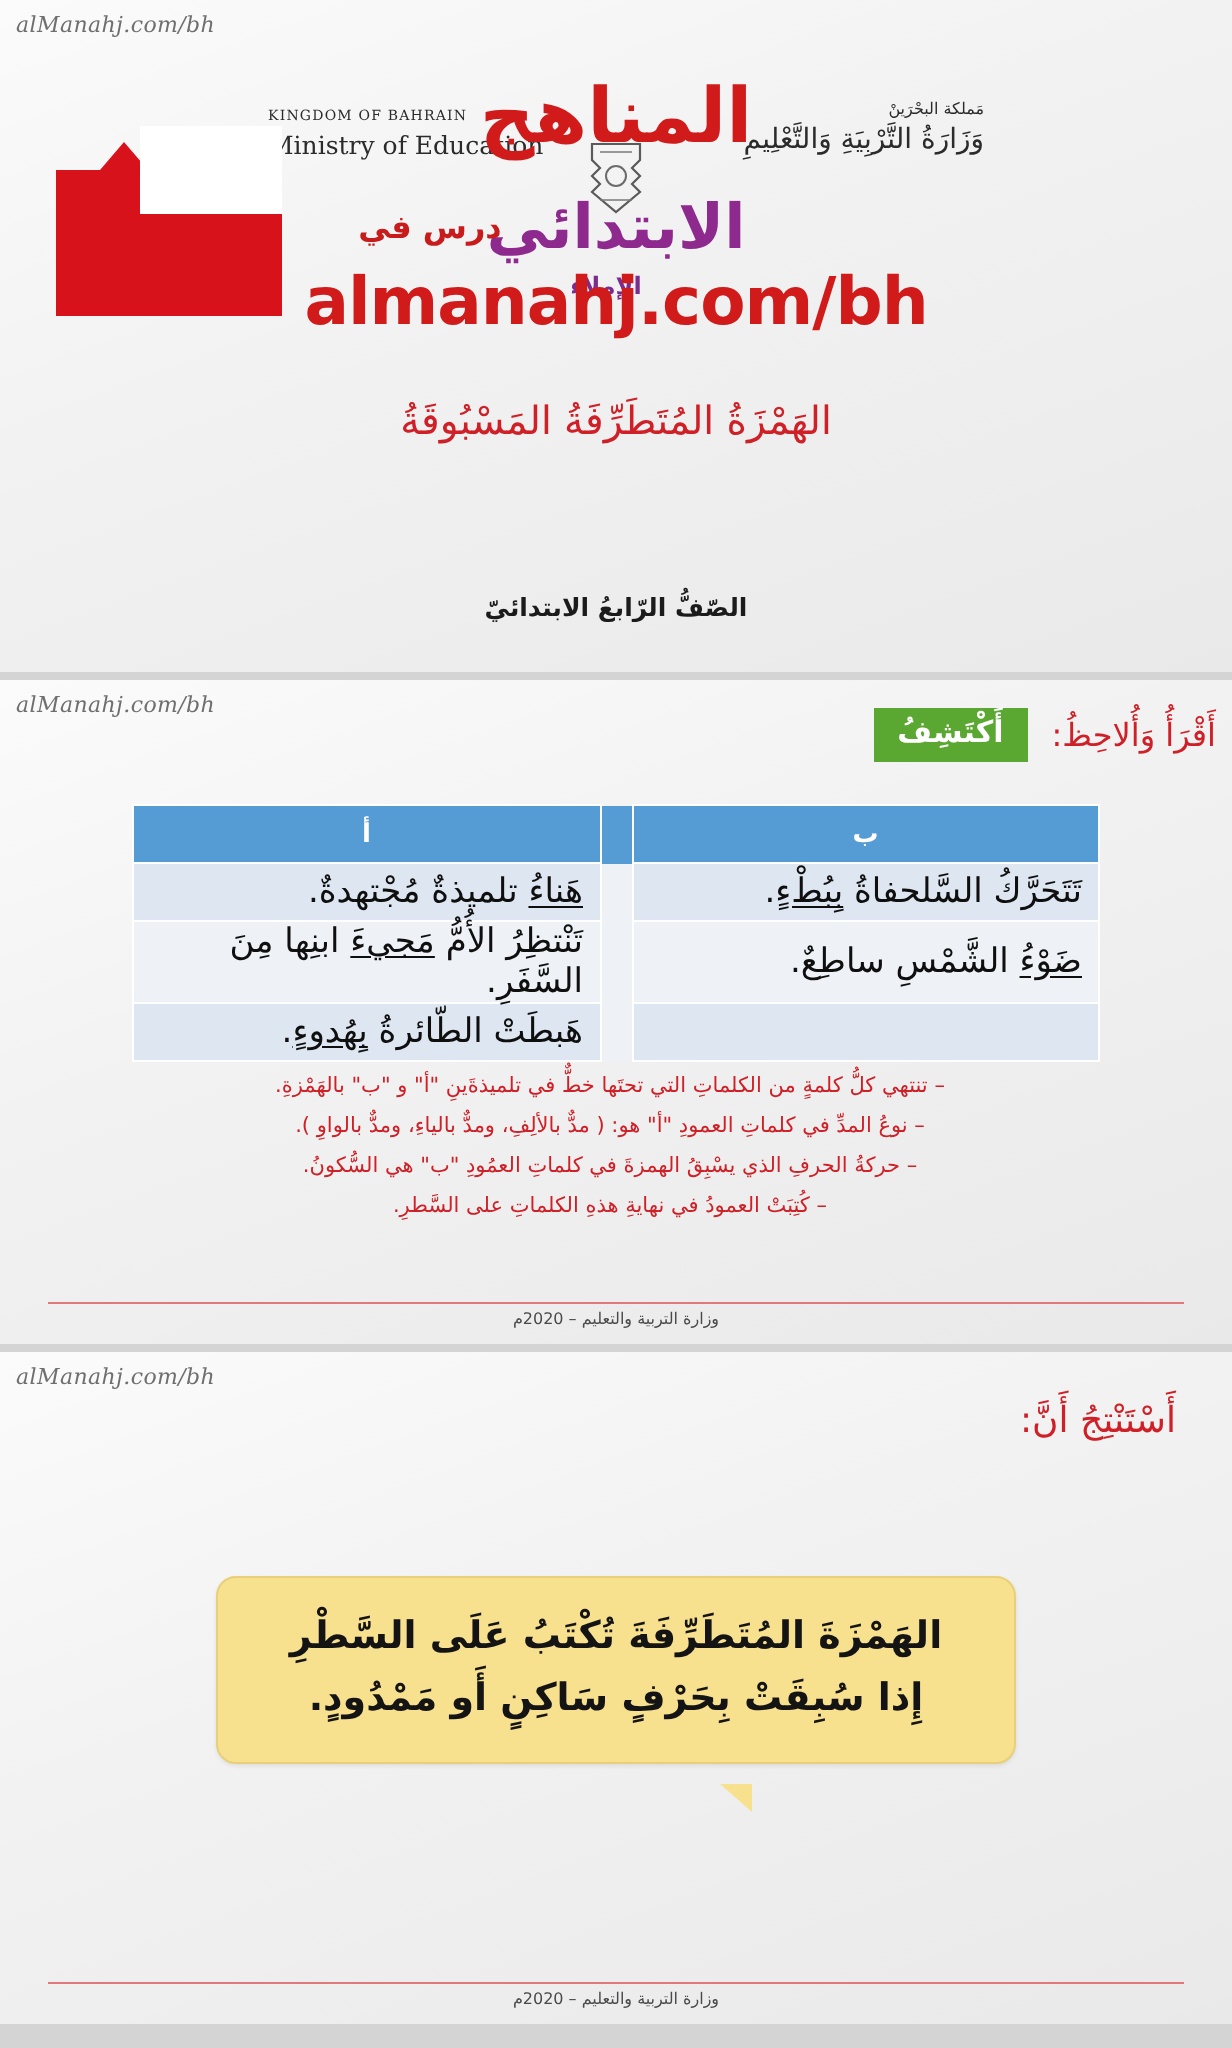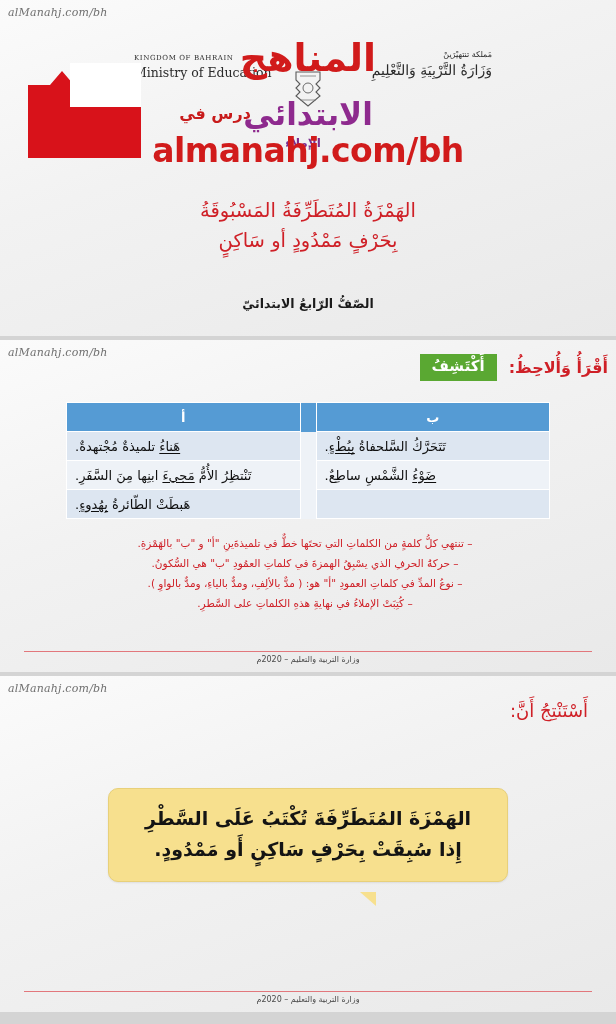--- a/index.html
+++ b/index.html
@@ -181,21 +181,21 @@
     background: #5aa832;
     color: #ffffff;
     font-size: 15px;
     font-weight: bold;
     padding: 5px 12px 7px 12px;
     line-height: 1;
   }
   .sec-sub {
     color: #cf2027;
     font-size: 16px;
-    font-weight: bold;
+    font-weight: normal;
     white-space: nowrap;
   }
 
   .tbl-wrap {
     position: absolute;
     top: 62px;
     left: 66px;
     width: 484px;
   }
   table.exercise {
@@ -214,23 +214,23 @@
     text-align: center;
   }
   table.exercise th.mid, table.exercise td.mid {
     width: 16px;
     background: #eef2f7;
     border: none;
   }
   table.exercise th.mid { background: #559bd4; }
   table.exercise td {
     height: 29px;
-    font-size: 13px;
+    font-size: 17px;
     color: #0f0f0f;
-    text-align: left;
+    text-align: right;
     border: 1px solid #ffffff;
     padding: 0 8px;
   }
   .row-a td { background: #dde6f1; }
   .row-b td { background: #eef2f7; }
   .row-c td { background: #dde6f1; }
   td u { text-decoration: underline; text-underline-offset: 2px; }
 
   .notes {
     position: absolute;
@@ -326,41 +326,40 @@
         <div class="l2">Ministry of Education</div>
       </div>
 
       <svg class="crest" viewBox="0 0 40 44">
         <path d="M8 6 L32 6 L32 14 L28 18 L32 22 L28 26 L32 30 L20 40 L8 30 L12 26 L8 22 L12 18 L8 14 Z" fill="none" stroke="#5a5a5a" stroke-width="1.1"></path>
         <path d="M12 10 L28 10 M12 34 L28 34" stroke="#7a7a7a" stroke-width=".8"></path>
         <circle cx="20" cy="22" r="5" fill="none" stroke="#6b6b6b" stroke-width="1"></circle>
       </svg>
 
       <div class="moe-ar">
-        <div class="a1">مَملكة تنتهيْرَينْ</div>
+        <div class="a1">مَملكة البحْرَينْ</div>
         <div class="a2">وَزَارَةُ التَّرْبِيَةِ وَالتَّعْلِيمِ</div>
       </div>
     </div>
 
     <div class="flag-wm">
       <div class="flag-white"></div>
       <svg width="113" height="95" viewBox="0 0 113 95">
         <path d="M0 22 L22 22 L34 8 L46 22 L58 8 L70 22 L82 8 L94 22 L113 22 L113 95 L0 95 Z" fill="#d8121a"></path>
       </svg>
     </div>
 
     <div class="wm-ar-big" id="wm-line1">المناهج</div>
     <div class="wm-ar-big" id="wm-line2">الابتدائي</div>
     <div class="wm-ar-big" id="wm-sub">درس في</div>
     <div class="wm-ar-big" id="wm-tiny">الإملاء</div>
     <div class="wm-url">almanahj.com/bh</div>
 
     <div class="lesson-title">
       <div>الهَمْزَةُ المُتَطَرِّفَةُ المَسْبُوقَةُ</div>
-      <div>بِحَرْفٍ مَمْدُودٍ أو سَاكِنٍ</div>
     </div>
 
     <div class="grade-line">الصّفُّ الرّابعُ الابتدائيّ</div>
   </section>
 
   <section class="slide" id="slide-discover">
 
     <div class="corner-wm">alManahj.com/bh</div>
 
     <div class="sec-head" style="top:14px; right:8px;">
@@ -392,23 +391,23 @@
             <td></td>
             <td class="mid"></td>
             <td>هَبطَتْ الطّائرةُ <u>بِهُدوءٍ</u>.</td>
           </tr>
         </tbody>
       </table>
     </div>
 
     <div class="notes">
       <div class="note">– تنتهي كلُّ كلمةٍ من الكلماتِ التي تحتَها خطٌّ في تلميذةَينِ "أ" و "ب" بالهَمْزةِ.</div>
+      <div class="note">– نوعُ المدِّ في كلماتِ العمودِ "أ" هو: ( مدٌّ بالألِفِ، ومدٌّ بالياءِ، ومدٌّ بالواوِ ).</div>
       <div class="note">– حركةُ الحرفِ الذي يسْبِقُ الهمزةَ في كلماتِ العمُودِ "ب" هي السُّكونُ.</div>
-      <div class="note">– نوعُ المدِّ في كلماتِ العمودِ "أ" هو: ( مدٌّ بالألِفِ، ومدٌّ بالياءِ، ومدٌّ بالواوِ ).</div>
-      <div class="note">– كُتِبَتْ الإملاءُ في نهايةِ هذهِ الكلماتِ على السَّطرِ.</div>
+      <div class="note">– كُتِبَتْ العمودُ في نهايةِ هذهِ الكلماتِ على السَّطرِ.</div>
     </div>
 
     <div class="slide-footer">
       <div class="foot-rule"></div>
       <div class="foot-text">وزارة التربية والتعليم – 2020م</div>
     </div>
   </section>
 
   <section class="slide" id="slide-conclude">
 

